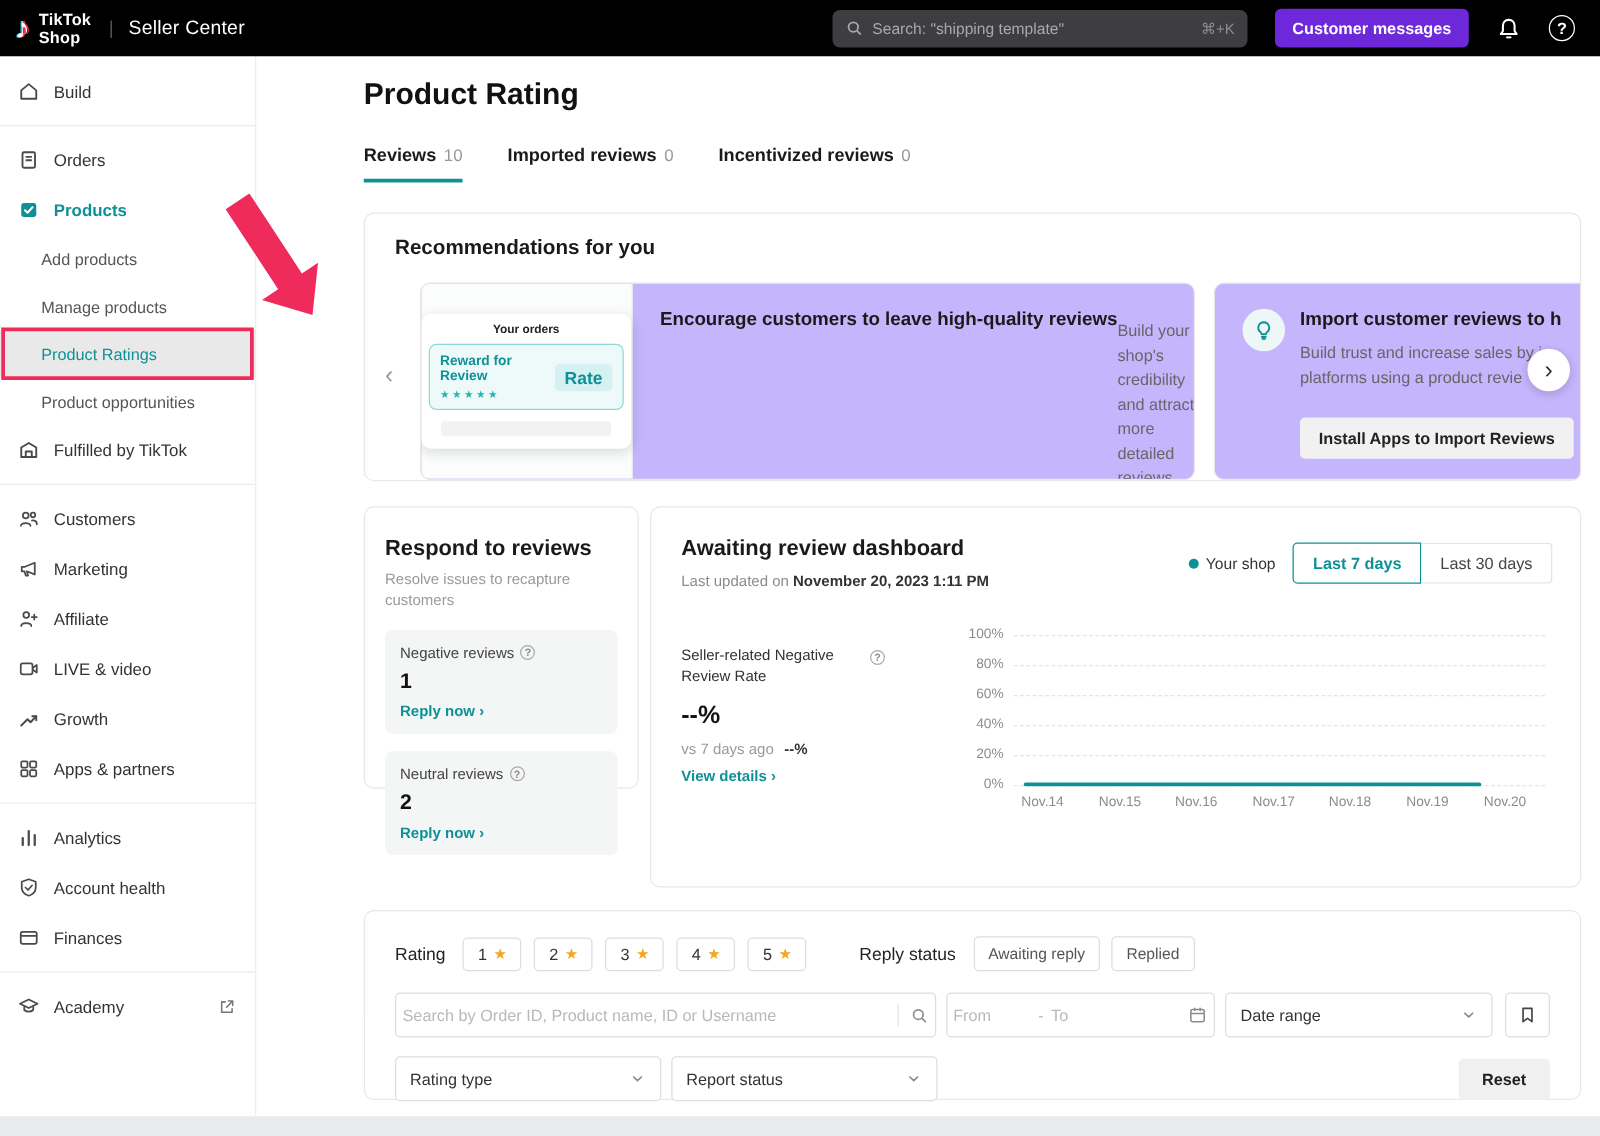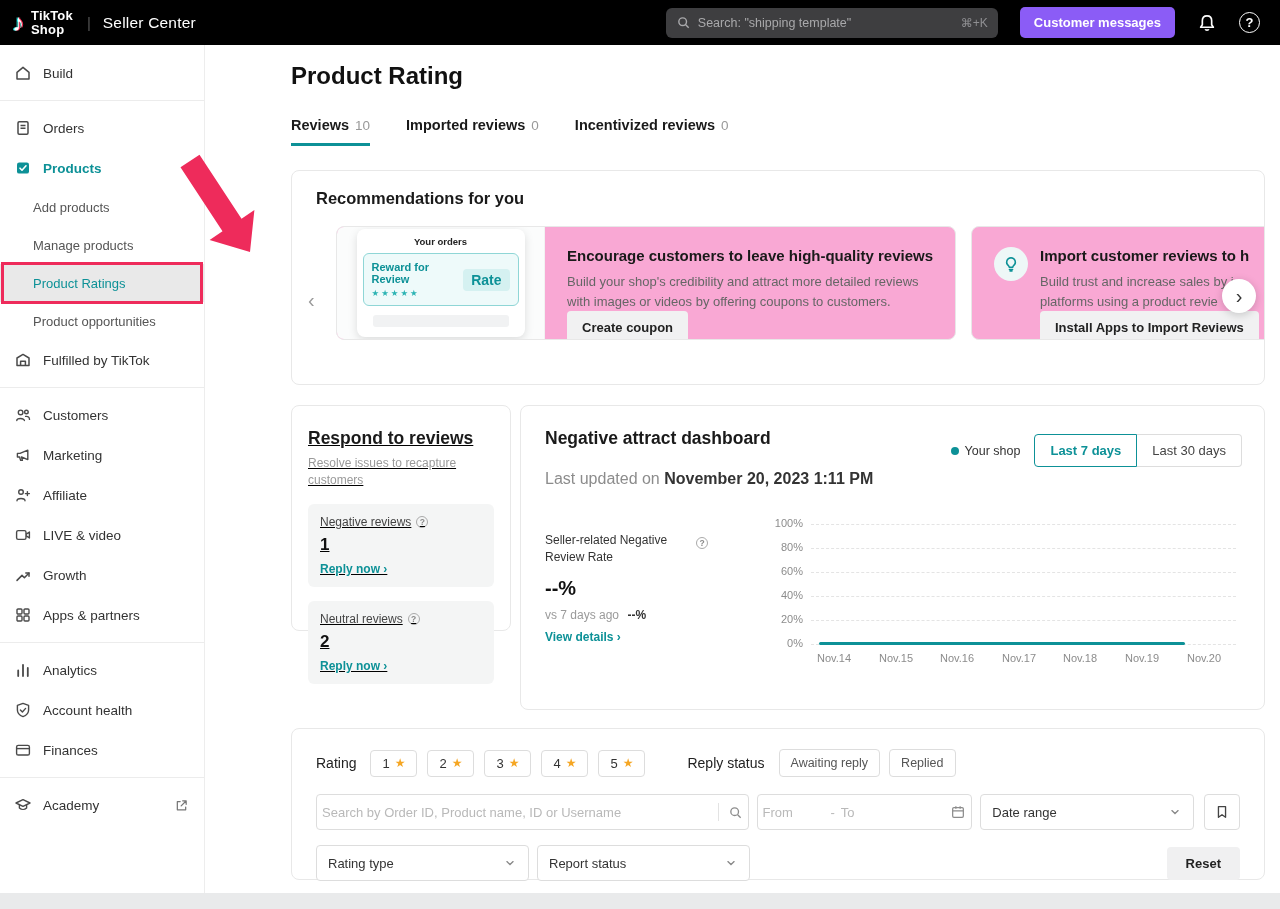--- a/index.html
+++ b/index.html
@@ -11,21 +11,21 @@
   .brand { display:flex; align-items:center; gap:7px; }
   .note-glyph { font-size:24px; color:#fff; text-shadow:1.3px 0 #fe2c55, -1.3px 0 #25f4ee; line-height:1; }
   .brand-text { display:flex; flex-direction:column; line-height:1.02; font-weight:700; font-size:13px; letter-spacing:.2px; }
   .tb-divider { color:#555; margin:0 12px 0 14px; font-size:15px; }
   .app-name { font-size:15.5px; font-weight:400; letter-spacing:.2px; }
   .tb-right { margin-left:auto; display:flex; align-items:center; gap:22px; }
   .searchbox { width:332px; height:30px; background:#3e3e40; border-radius:6px; display:flex; align-items:center; padding:0 10px; gap:7px; }
   .searchbox input { flex:1; background:transparent; border:none; outline:none; color:#ddd; font-size:12.5px; font-family:"Liberation Sans",sans-serif; }
   .searchbox input::placeholder { color:#a9a9ab; }
   .shortcut { color:#8f8f92; font-size:12px; }
-  .msg-btn { background:#8b5cf6; border:none; color:#fff; font-weight:700; font-size:13px; padding:8px 14px; border-radius:5px; cursor:pointer; font-family:"Liberation Sans",sans-serif; }
+  .msg-btn { background:#6d28d9; border:none; color:#fff; font-weight:700; font-size:13px; padding:8px 14px; border-radius:5px; cursor:pointer; font-family:"Liberation Sans",sans-serif; }
   .icon-btn { display:flex; align-items:center; justify-content:center; cursor:pointer; }
   .help-circle { width:21px; height:21px; border:1.8px solid #fff; border-radius:50%; display:flex; align-items:center; justify-content:center; font-size:13px; font-weight:700; }
 
   
   .sidebar { position:absolute; left:0; top:45px; width:205px; height:848px; background:#fff; border-right:1px solid #ededed; padding-top:8px; z-index:10; }
   .side-item { height:40px; display:flex; align-items:center; gap:11px; padding:0 14px; font-size:13.5px; color:#333; cursor:pointer; }
   .side-item .icn { width:18px; height:18px; flex:0 0 18px; display:flex; align-items:center; justify-content:center; }
   .side-item.active { color:#0d9197; font-weight:700; }
   .side-sub { height:38px; display:flex; align-items:center; padding:0 14px 0 33px; font-size:13px; color:#555; cursor:pointer; position:relative; }
   .side-sub.active { background:#e9e9e9; color:#0d9197; }
@@ -41,55 +41,55 @@
   .tab { display:flex; gap:6px; align-items:baseline; font-size:14.5px; font-weight:700; color:#1a1a1a; padding-bottom:10px; cursor:pointer; }
   .tab .cnt { color:#999; font-weight:400; font-size:13.5px; }
   .tab.active { border-bottom:3px solid #0d9197; }
 
   .card { position:absolute; background:#fff; border:1px solid #e8e8e8; border-radius:8px; }
   
   .reco { left:86px; top:125px; width:974px; height:215px; overflow:hidden; }
   .reco-title { position:absolute; left:24px; top:18px; font-size:16.5px; font-weight:700; color:#1a1a1a; }
   .caro-left { position:absolute; left:16px; top:118px; font-size:20px; color:#9a9a9a; cursor:pointer; }
   .caro-right { position:absolute; right:8px; top:108px; width:34px; height:34px; background:#fff; border-radius:50%; box-shadow:0 2px 8px rgba(0,0,0,.18); display:flex; align-items:center; justify-content:center; font-size:20px; color:#333; cursor:pointer; z-index:3; }
-  .reco-card { position:absolute; top:55px; height:114px; border:1px solid #e8e8e8; border-radius:8px; background:#f9a8d4; display:flex; overflow:hidden; }
+  .reco-card { position:absolute; top:55px; height:158px; border:1px solid #e8e8e8; border-radius:8px; background:#c4b5fd; display:flex; overflow:hidden; }
   .reco-card.c1 { left:44px; width:620px; }
   .reco-card.c2 { left:679px; width:360px; }
   .preview-wrap { width:210px; background:#fbfcfc; display:flex; align-items:center; justify-content:center; border-right:1px solid #f2f2f2; }
   .mini-card { width:168px; background:#fff; border-radius:8px; box-shadow:0 3px 10px rgba(0,0,0,.13); padding:7px 6px 10px; }
   .mini-head { text-align:center; font-size:9.5px; font-weight:700; color:#222; margin-bottom:6px; }
   .reward-box { border:1px solid #8fd6d6; background:#eefafa; border-radius:6px; padding:7px 8px; display:flex; justify-content:space-between; align-items:center; }
   .reward-title { color:#0d9197; font-weight:700; font-size:11px; }
   .reward-stars { color:#2bb3b3; font-size:8.5px; letter-spacing:2px; margin-top:3px; }
   .rate-chip { background:#d5f1f1; color:#0d9197; font-size:14px; font-weight:700; padding:3px 8px; border-radius:4px; }
   .mini-ph { height:12px; background:#f1f2f3; border-radius:3px; margin:9px 10px 0; }
-  .reco-text { flex:1; padding:20px 22px 16px; display:flex; flex-direction:column; }
+  .reco-text { flex:1; padding:20px 22px 16px; display:flex; flex-direction:row; }
   .reco-h { font-size:15px; font-weight:700; color:#1a1a1a; white-space:nowrap; }
   .reco-b { font-size:13px; color:#666; line-height:1.5; margin-top:8px; max-width:370px; }
   .reco-b2 { font-size:13px; color:#666; line-height:1.5; white-space:nowrap; }
   .gray-btn { align-self:flex-start; background:#f1f1f2; border:none; border-radius:4px; padding:9px 15px; font-size:13px; font-weight:700; color:#222; margin-top:auto; cursor:pointer; font-family:"Liberation Sans",sans-serif; white-space:nowrap; }
   .bulb-wrap { padding:20px 0 0 22px; }
   .bulb-circ { width:34px; height:34px; border-radius:50%; background:#eef7f7; display:flex; align-items:center; justify-content:center; }
   .c2-text { flex:1; padding:20px 0 16px 12px; display:flex; flex-direction:column; overflow:hidden; }
 
   
-  .respond { left:86px; top:360px; width:220px; height:226px; padding:22px 16px;text-decoration:underline; }
+  .respond { left:86px; top:360px; width:220px; height:226px; padding:22px 16px; }
   .respond-title { font-size:17.5px; font-weight:700; color:#1a1a1a; }
   .respond-sub { font-size:12px; color:#9a9a9a; line-height:1.45; margin-top:6px; width:168px; }
   .rbox { background:#f4f5f5; border-radius:6px; padding:11px 12px; margin-top:14px; }
   .rbox-label { font-size:12px; color:#444; display:flex; align-items:center; gap:5px; }
   .qmark { width:12px; height:12px; border:1px solid #aaa; border-radius:50%; color:#888; font-size:8.5px; display:inline-flex; align-items:center; justify-content:center; font-weight:700; }
   .rbox-count { font-size:17px; font-weight:700; color:#111; margin-top:6px; }
   .rbox-action { color:#0d9197; font-weight:700; font-size:12px; margin-top:7px; cursor:pointer; }
 
   
   .dash { left:315px; top:360px; width:745px; height:305px; padding:22px 22px 14px 24px; }
   .dash-head { display:flex; align-items:flex-start; }
   .dash-title { font-size:17.5px; font-weight:700; color:#1a1a1a; }
-  .dash-updated { font-size:16px; color:#8c8c8c; margin-top:21px; }
+  .dash-updated { font-size:12px; color:#8c8c8c; margin-top:9px; }
   .dash-updated b { color:#333; }
   .dash-right { margin-left:auto; display:flex; align-items:center; gap:14px; margin-top:6px; }
   .legend { display:flex; align-items:center; gap:6px; font-size:12.5px; color:#333; }
   .legend-dot { width:8px; height:8px; border-radius:50%; background:#0d9197; }
   .range-group { display:flex; }
   .range-btn { background:#fff; border:1px solid #ddd; color:#444; font-size:13px; padding:8px 15px; cursor:pointer; font-family:"Liberation Sans",sans-serif; }
   .range-btn.first { border-radius:4px 0 0 4px; }
   .range-btn.last { border-radius:0 4px 4px 0; border-left:none; }
   .range-btn.active { border:1.5px solid #0d9197; color:#0d9197; font-weight:700; }
   .dash-body { display:flex; margin-top:26px; }
@@ -413,21 +413,21 @@
             </span>
         </div>
         <div class="rbox-count">2</div>
         <div class="rbox-action">Reply now ›</div>
       </div>
     </div>
 
     <div class="card dash">
       <div class="dash-head">
         <div>
-          <div class="dash-title">Negative attract dashboard</div>
+          <div class="dash-title">Awaiting review dashboard</div>
           <div class="dash-updated">
             <span>Last updated on</span>
             <b>November 20, 2023 1:11 PM</b>
           </div>
         </div>
         <div class="dash-right">
           <span class="legend">
             <span class="legend-dot"></span>
             <span>Your shop</span>
           </span>

